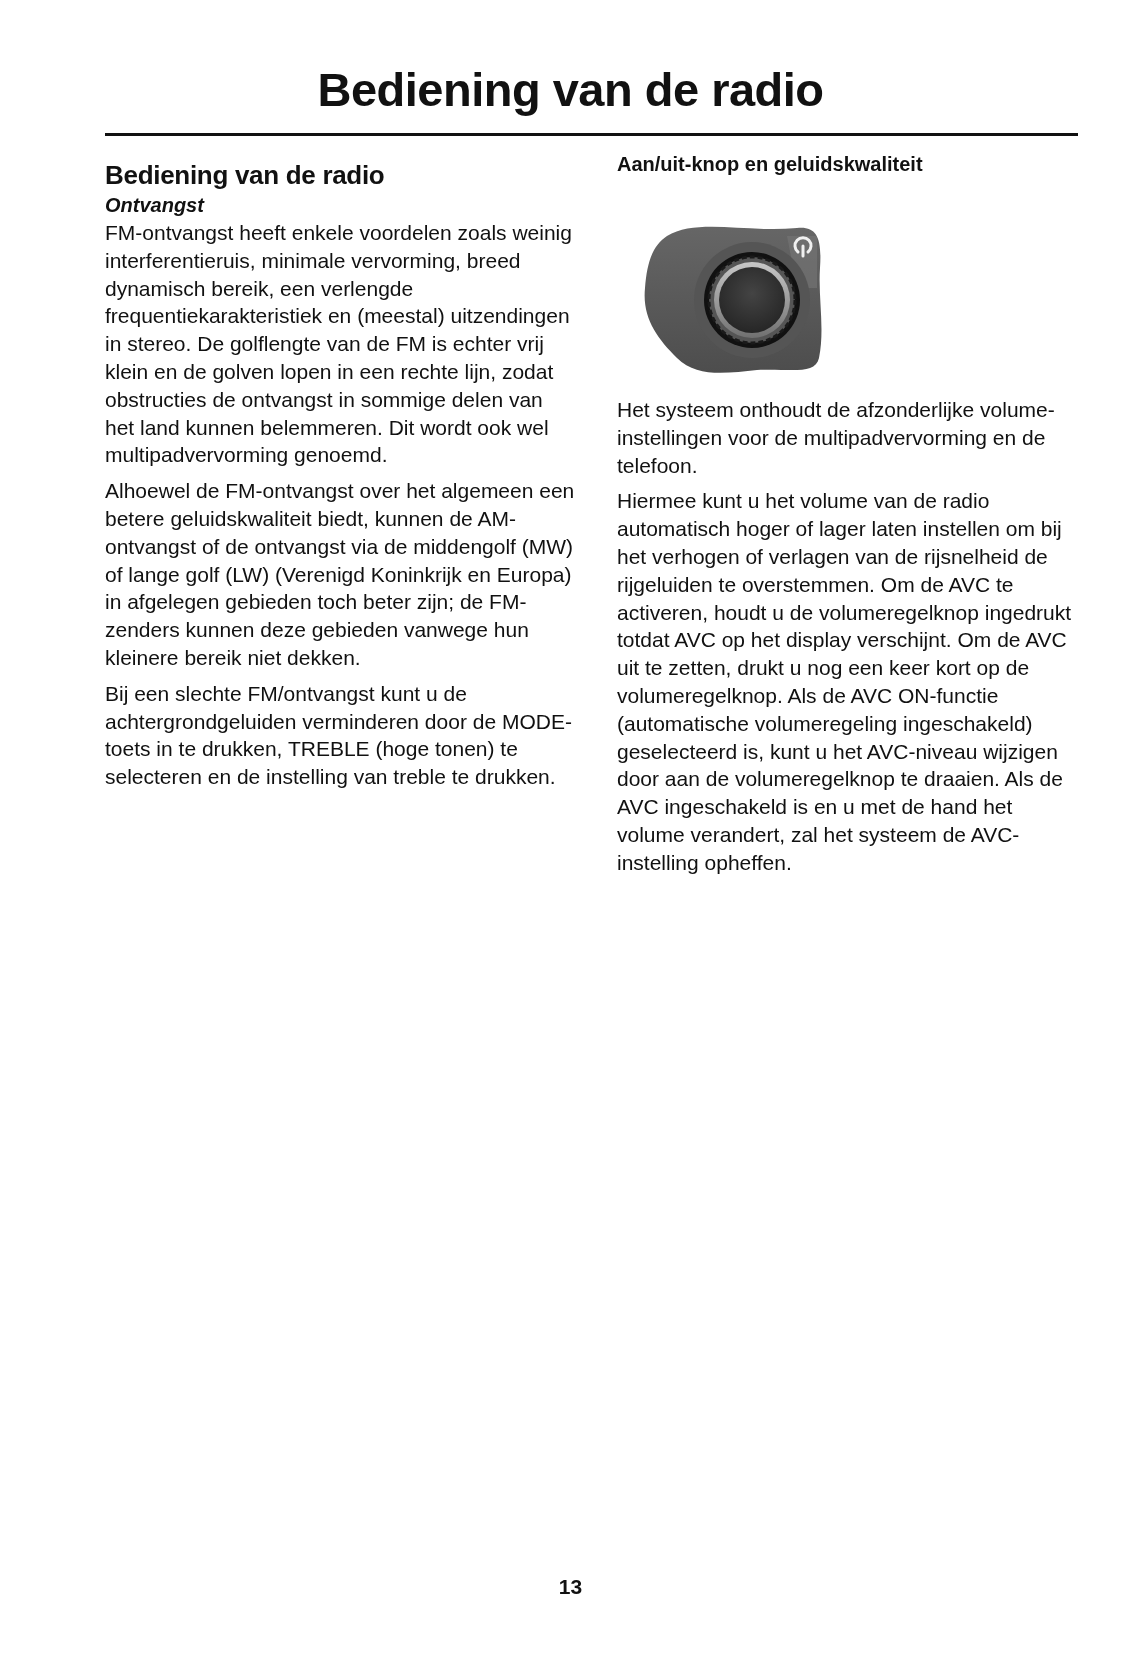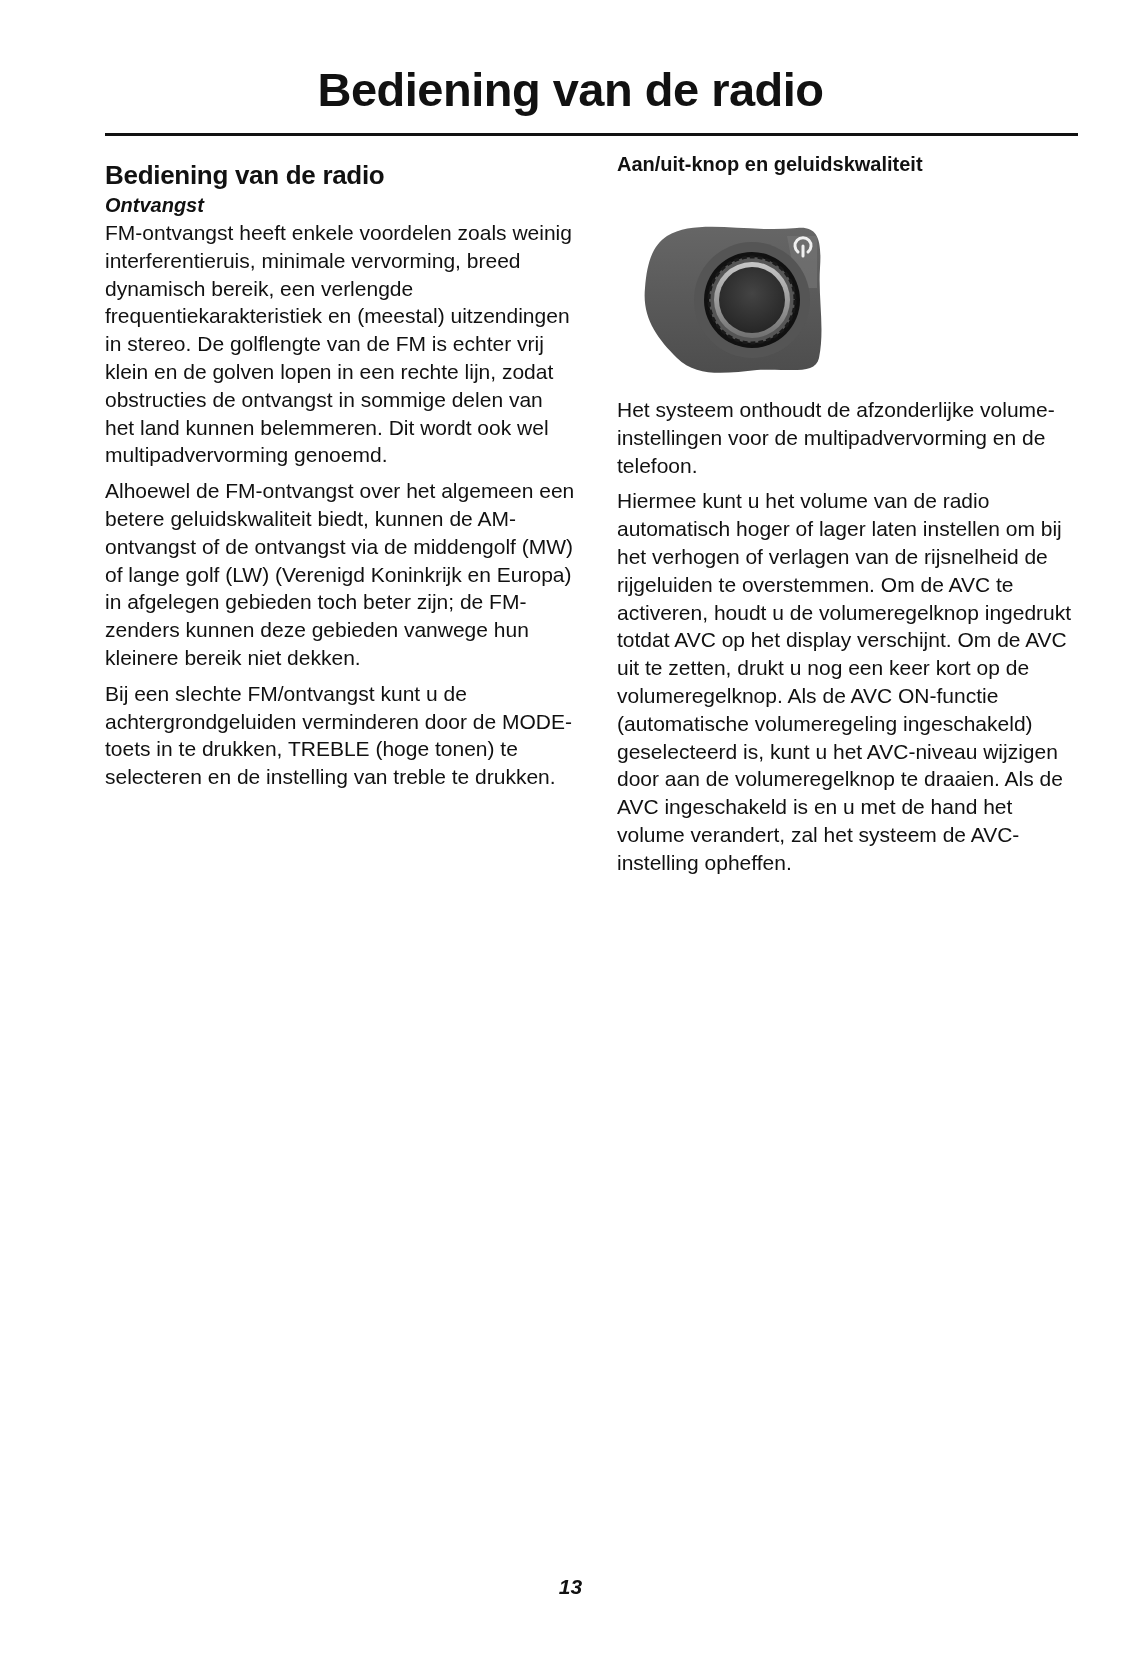--- a/index.html
+++ b/index.html
@@ -19,21 +19,21 @@
     .col-right { left: 617px; width: 465px; }
     h2.section-heading { font-size: 26px; font-weight: bold; margin: 10px 0 0 0; letter-spacing: -0.3px; }
     h3.sub-heading { font-size: 20px; font-weight: bold; margin: 0; line-height: 28px; }
     p.body-text { font-size: 21px; line-height: 27.8px; margin: 0 0 8px 0; }
     .left-first-sub { margin-top: 16px; font-style: italic; }
     .right-first-sub { margin-top: 8px; }
     .figure { width: 190px; height: 170px; margin: 30px 0 18px 20px; }
     .avc-sub { margin-top: 20px; }
     .page-number {
       position: absolute; top: 1575px; left: 0; width: 1141px; text-align: center;
-      font-size: 21px; font-weight: bold; font-style: italic;
+      font-size: 21px; font-weight: bold;
     }
     b { font-weight: normal; }
   </style>
 </head>
 <body>
 
 <h1 class="page-title">Bediening van de radio</h1>
 <div class="rule"></div>
 
 <div class="col col-left">

